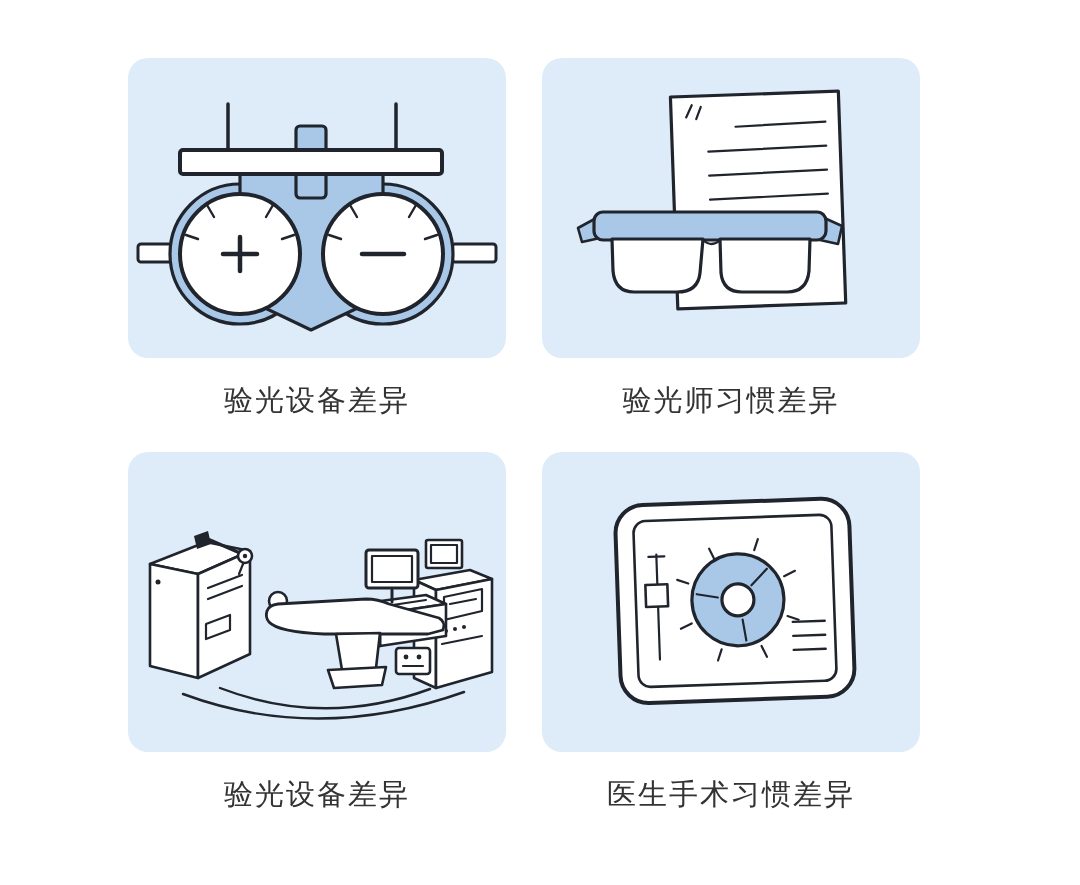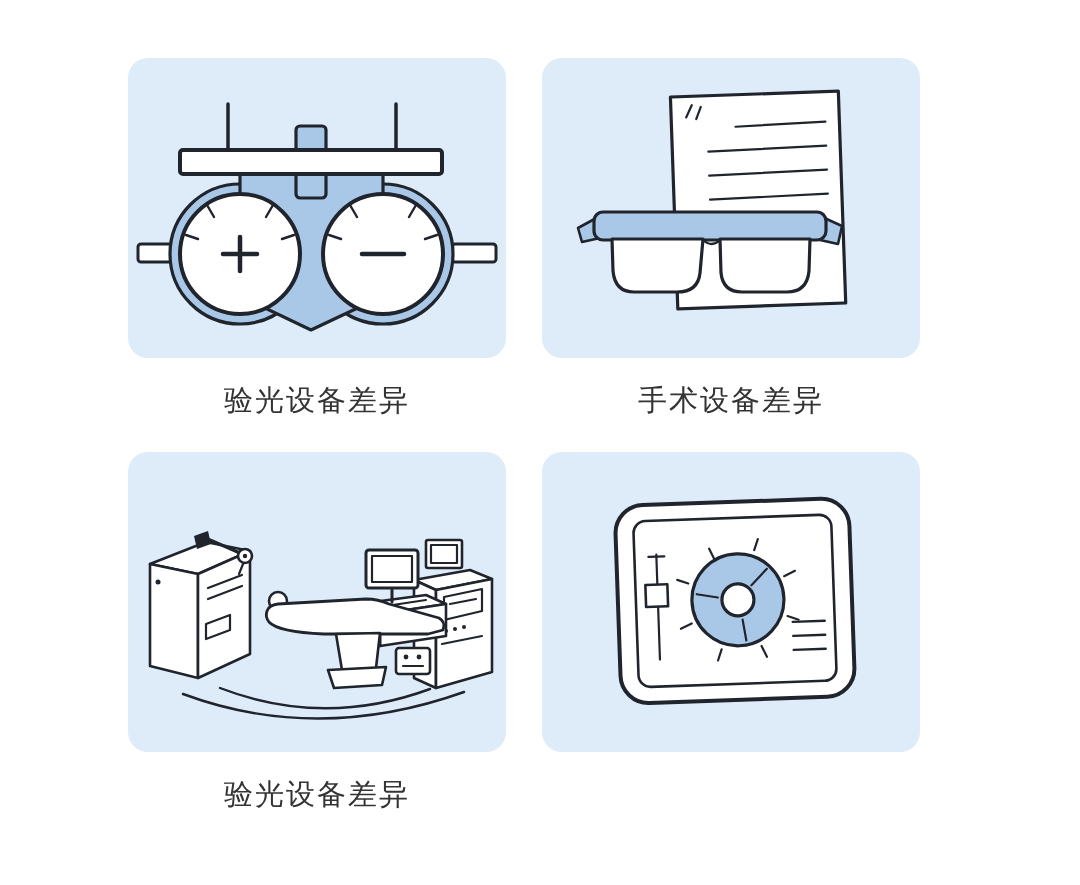--- a/index.html
+++ b/index.html
@@ -104,21 +104,21 @@
         </g>
 
         <path d="M36,170 L58,158 L58,180 L40,184 Z" class="b" stroke-width="2.6"></path>
         <path d="M278,158 L300,168 L296,186 L278,182 Z" class="b" stroke-width="2.6"></path>
         <rect x="52" y="154" width="232" height="28" rx="9" class="b" stroke-width="3.2"></rect>
         <path d="M161,182 Q170,190 178,182" class="o" stroke-width="2.2"></path>
         <path d="M70,181 L161,181 L158,215 Q156,234 135,234 L92,234 Q73,234 71,213 Z" class="w" stroke-width="3.2"></path>
         <path d="M178,181 L268,181 L267,213 Q265,234 245,234 L200,234 Q181,234 179,215 Z" class="w" stroke-width="3.2"></path>
       </svg>
     </div>
-    <div class="caption">手术设备差异</div>
+    <div class="caption">验光师习惯差异</div>
   </div>
 
   <div class="cell">
     <div class="card">
       <svg width="378" height="300" viewBox="0 0 378 300">
 
         <rect x="298" y="88" width="36" height="28" rx="2" class="w" stroke-width="2.6"></rect>
         <rect x="303" y="93" width="26" height="18" class="o" stroke-width="2.2"></rect>
 
         <path d="M286,128 L342,118 L364,127 L308,138 Z" class="w" stroke-width="2.6"></path>
@@ -198,15 +198,16 @@
           <line x1="149" y1="170" x2="138" y2="175" class="o" stroke-width="2.2"></line>
           <line x1="147" y1="130" x2="136" y2="126" class="o" stroke-width="2.2"></line>
           <line x1="174" y1="107" x2="169" y2="96" class="o" stroke-width="2.2"></line>
 
           <line x1="250" y1="172" x2="282" y2="172" class="o" stroke-width="2.4"></line>
           <line x1="250" y1="186" x2="282" y2="186" class="o" stroke-width="2.4"></line>
           <line x1="250" y1="200" x2="282" y2="200" class="o" stroke-width="2.4"></line>
         </g>
       </svg>
     </div>
+    <div class="caption">医生手术习惯差异</div>
   </div>
 
 </div>
 
 </body></html>

